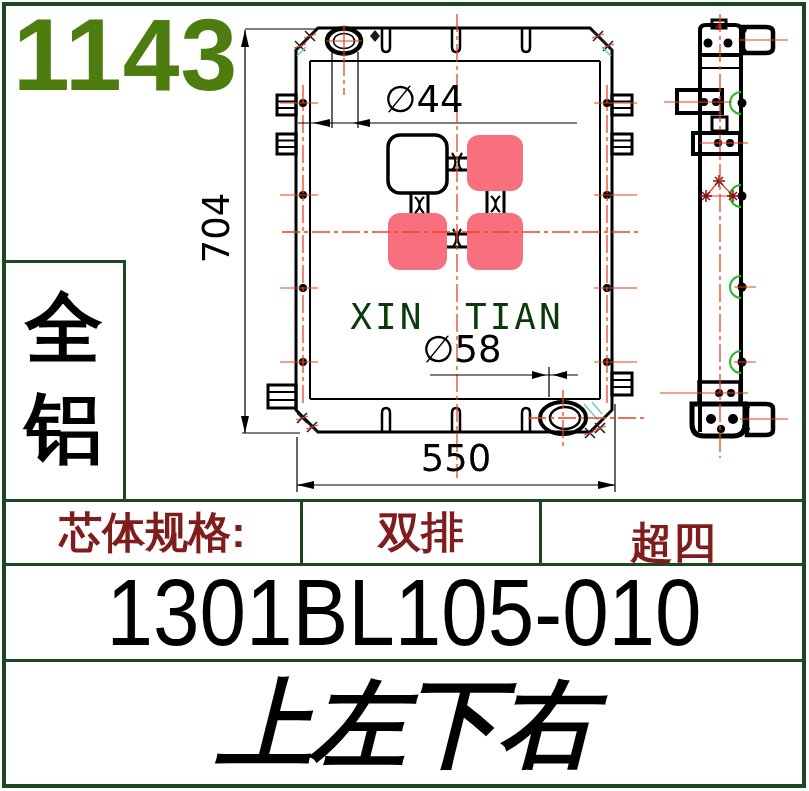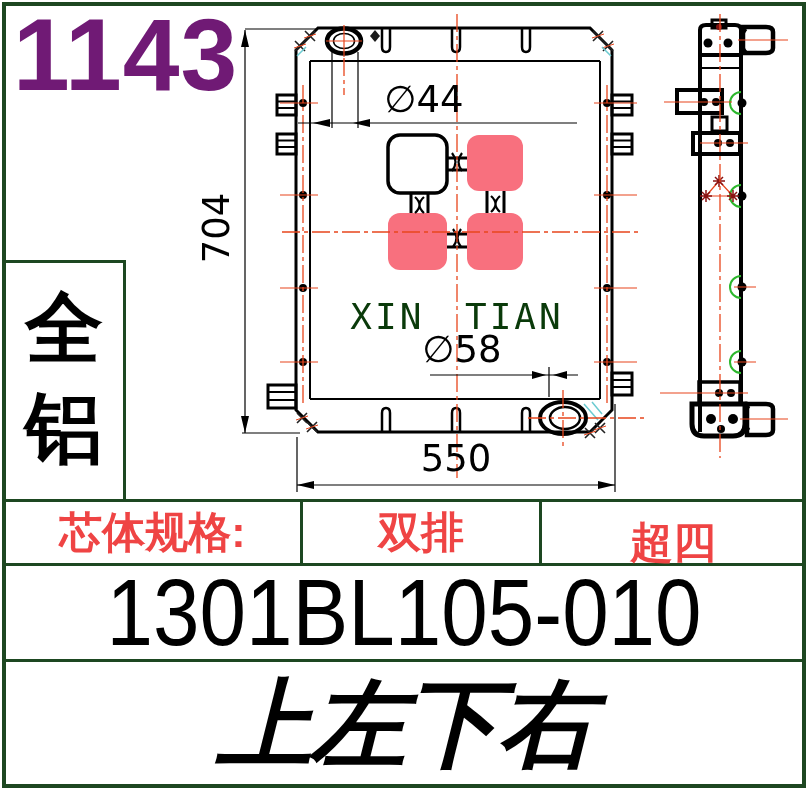--- a/index.html
+++ b/index.html
@@ -5,41 +5,41 @@
   html,body{margin:0;padding:0;}
   body{
     width:809px;height:791px;position:relative;background:#ffffff;
     font-family:"Liberation Sans",sans-serif;color:#111;overflow:hidden;
   }
   *{box-sizing:border-box;}
   .frame{position:absolute;left:2px;top:2px;width:804px;height:786px;
     border:4px solid #1d4721;}
   .drawing-number{
     position:absolute;left:13px;top:4px;font-size:102px;font-weight:700;
-    letter-spacing:1px;line-height:1;color:#701a75;
+    letter-spacing:1px;line-height:1;color:#4d7c0f;
   }
   .material-box{
     position:absolute;left:5px;top:260px;width:121px;height:239px;
     border-top:3px solid #1d4721;border-right:3px solid #1d4721;
   }
   .material-char{
     position:absolute;left:0;width:100%;text-align:center;
     font-size:78px;font-weight:700;line-height:1;color:#000;
   }
   .material-char.c0{top:26px;}
   .material-char.c1{top:126px;}
   .svg-wrap{position:absolute;left:0;top:0;width:809px;height:500px;}
   .spec-row{
     position:absolute;left:5px;top:499px;width:799px;height:67px;
     border-top:3px solid #1d4721;border-bottom:3px solid #1d4721;
     display:flex;
   }
   .spec-cell{
     display:flex;align-items:center;justify-content:center;
-    font-size:43px;font-weight:700;color:#ef4444;white-space:nowrap;
+    font-size:43px;font-weight:700;color:#7f1d1d;white-space:nowrap;
   }
   .spec-cell.label{width:298px;border-right:3px solid #1d4721;}
   .spec-cell.v1{width:239px;border-right:3px solid #1d4721;}
   .spec-cell.v2{flex:1;margin-top:21px;}
   .part-row{
     position:absolute;left:5px;top:566px;width:799px;height:96px;
     border-bottom:3px solid #1d4721;
     display:flex;align-items:center;justify-content:center;
   }
   .part-number{

